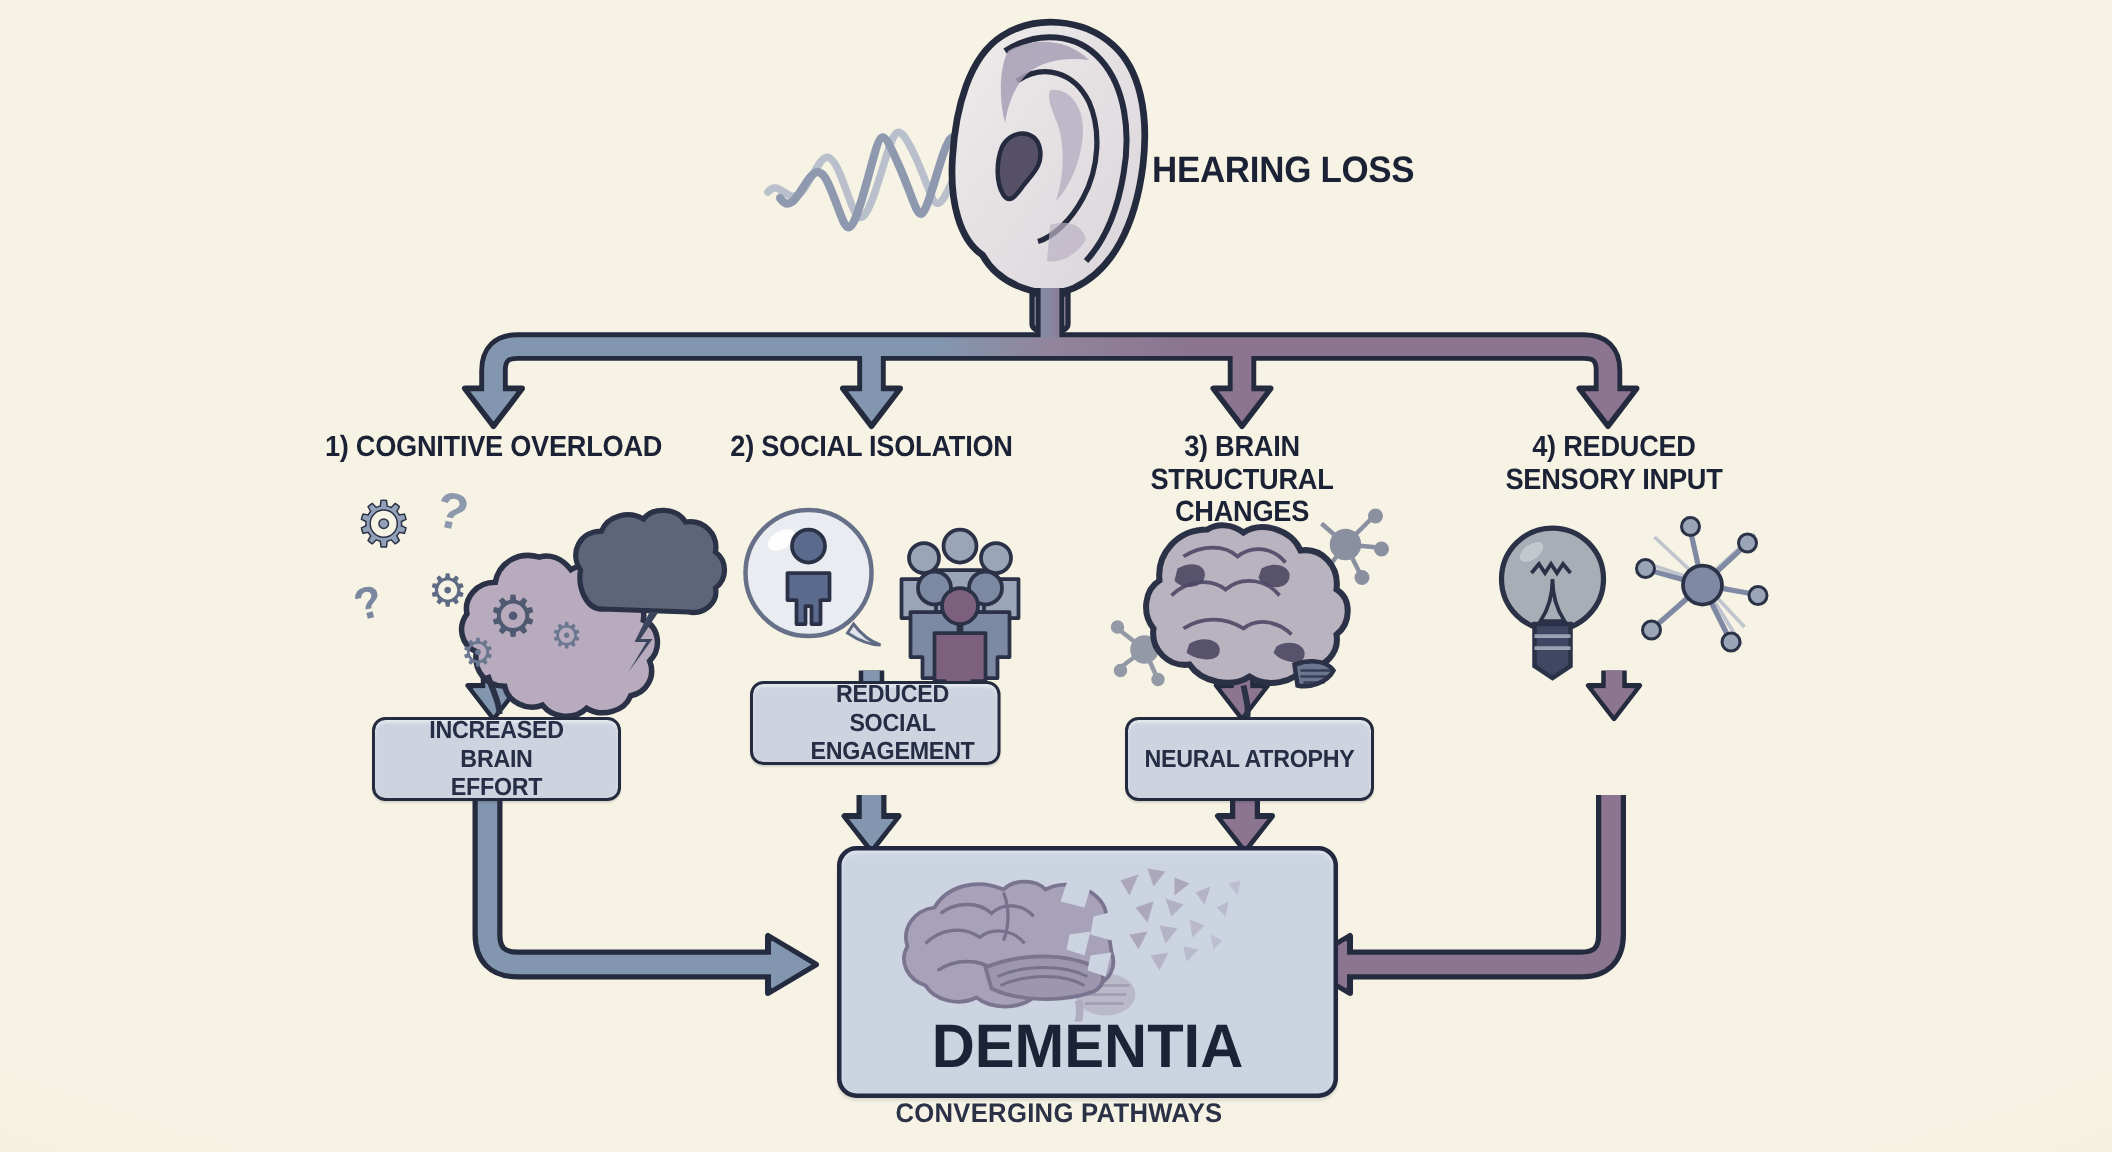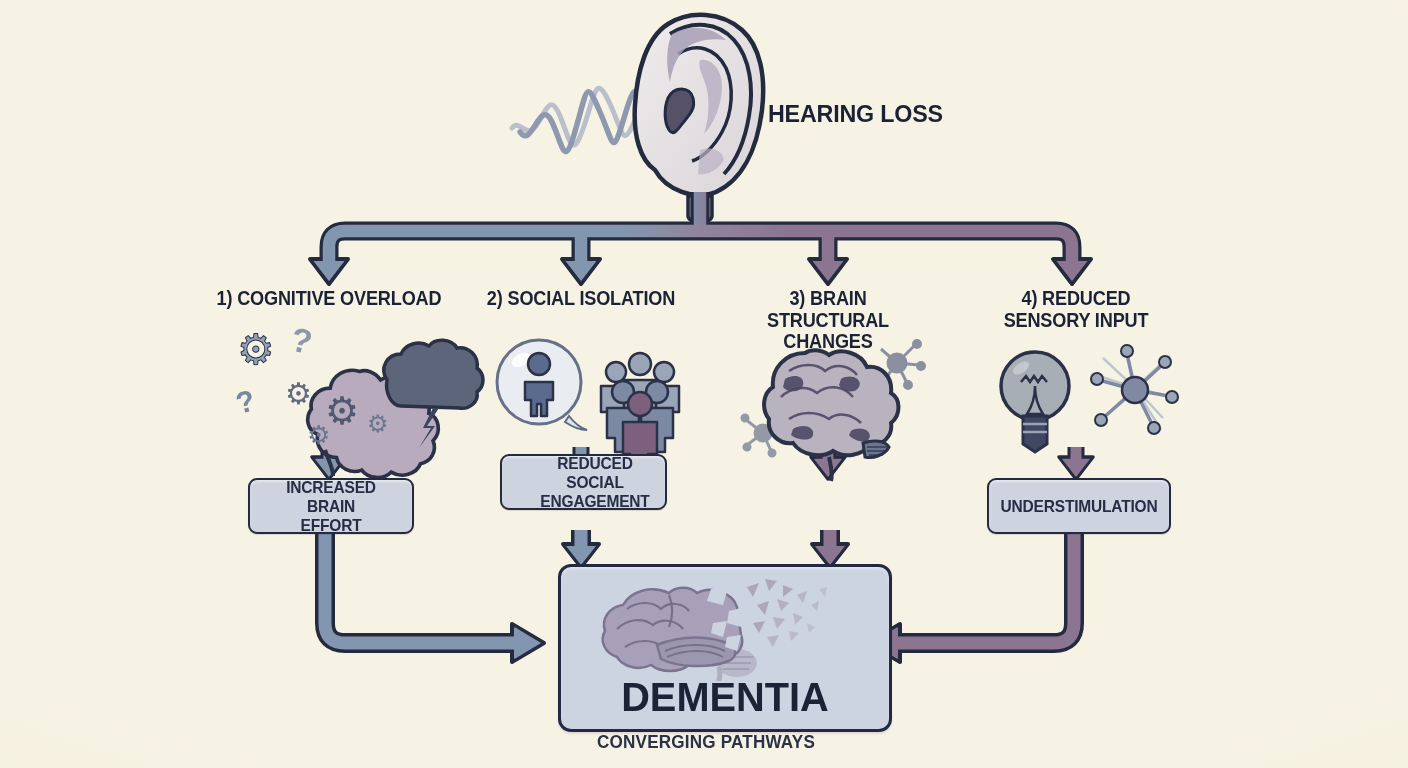--- a/index.html
+++ b/index.html
@@ -306,22 +306,22 @@
   <div class="heading condensed" style="left:451px;top:288px;width:260px;">2) SOCIAL ISOLATION</div>
   <div class="heading condensed" style="left:723px;top:288px;width:210px;">3) BRAIN STRUCTURAL CHANGES</div>
   <div class="heading condensed" style="left:986px;top:288px;width:180px;">4) REDUCED SENSORY INPUT</div>
 
   <div class="outcome-box" style="left:248px;top:478px;width:162px;height:52px;">
     <div class="bt" style="width:118px;">INCREASED BRAIN EFFORT</div>
   </div>
   <div class="outcome-box" style="left:500px;top:454px;width:163px;height:52px;justify-content:flex-end;">
     <div class="bt" style="width:140px;">REDUCED SOCIAL ENGAGEMENT</div>
   </div>
-  <div class="outcome-box" style="left:987px;top:478px;width:180px;height:52px;">
-    <div class="bt" style="width:176px;">UNDERSTIMULATION</div>
+  <div class="outcome-box" style="left:750px;top:478px;width:162px;height:52px;">
+    <div class="bt" style="width:156px;">NEURAL ATROPHY</div>
   </div>
 
   <div class="dementia-box">
     <svg width="322" height="110" viewBox="0 0 322 110" style="position:absolute;left:0;top:4px;">
       <g opacity=".88">
         <path d="M 158,96 C 160,104 158,112 154,118" fill="none" stroke="#9e97ad" stroke-width="5" opacity=".7"></path>
         <ellipse cx="176" cy="92" rx="20" ry="14" fill="#a9a2b6" opacity=".6"></ellipse>
         <g stroke="#8d86a0" stroke-width="2" fill="none" opacity=".6">
           <path d="M 160,86 h 32 M 160,92 h 30 M 162,98 h 26"></path>
         </g>

